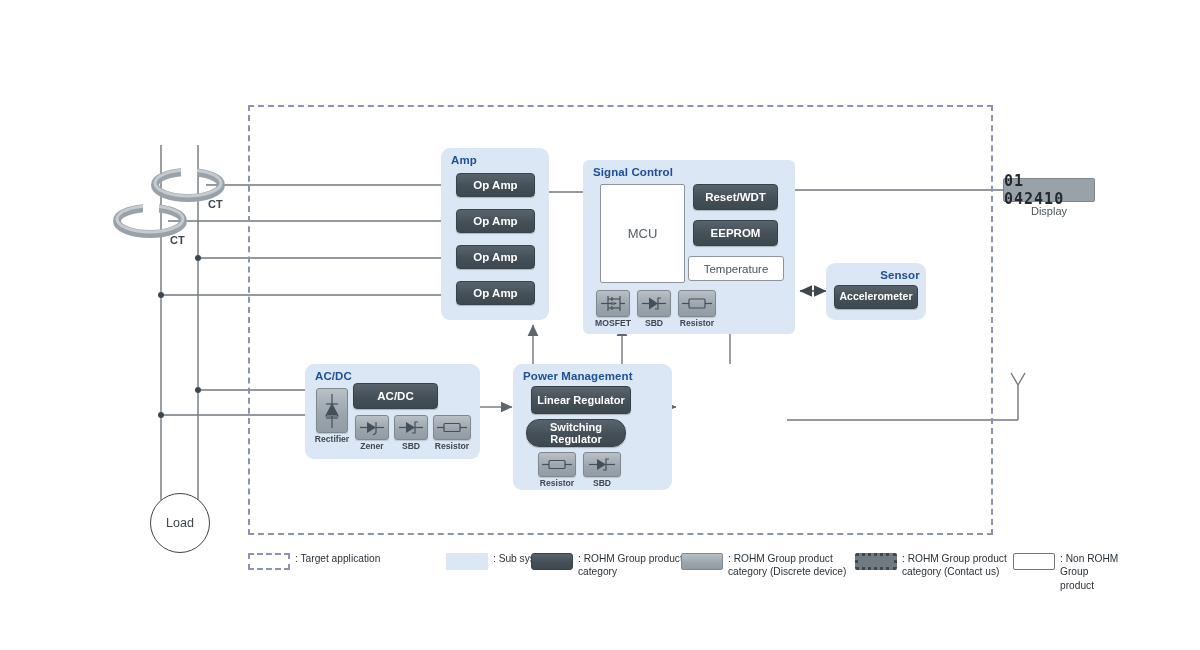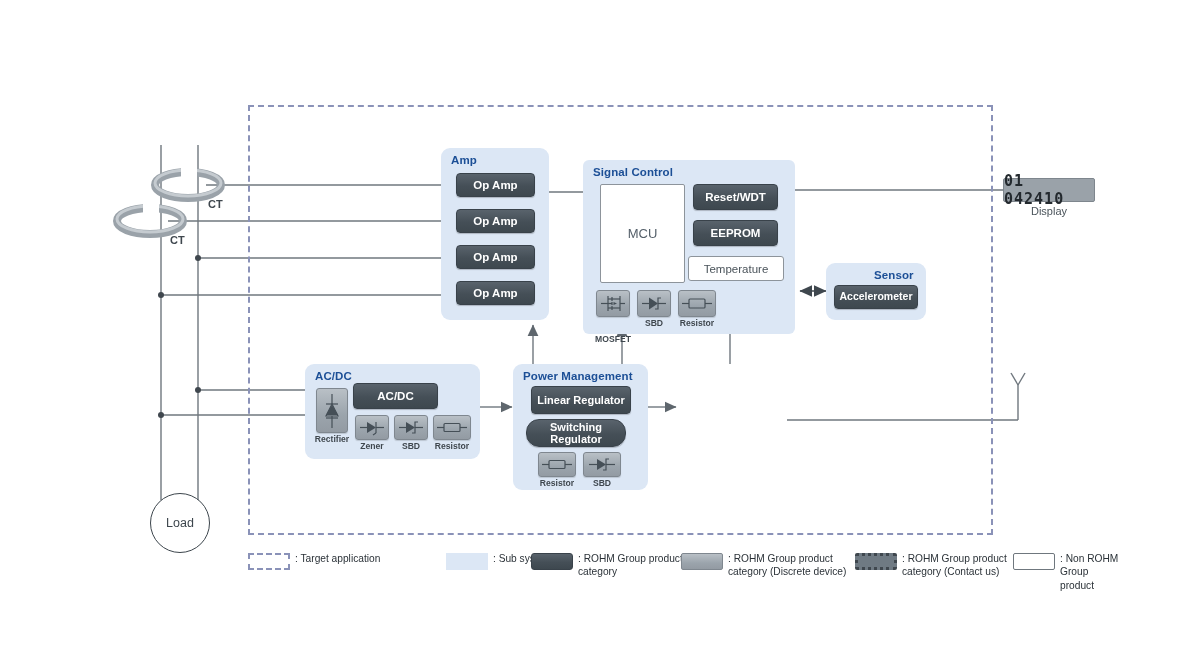--- a/index.html
+++ b/index.html
@@ -264,21 +264,21 @@
           <line x1="9" y1="10.5" x2="13" y2="10.5"></line>
           <line x1="9" y1="15" x2="13" y2="15"></line>
           <line x1="13" y1="6" x2="21" y2="6"></line>
           <line x1="13" y1="15" x2="21" y2="15"></line>
           <line x1="21" y1="3" x2="21" y2="18"></line>
           <line x1="21" y1="10.5" x2="26" y2="10.5"></line>
           <path d="M14.5,9 L18,10.5 L14.5,12 z" fill="#454f57" stroke="none"></path>
         </g>
       </svg>
     </div>
-    <div class="disc-label" style="left:8px;top:158px;width:44px;margin-top:16px;">MOSFET</div>
+    <div class="disc-label" style="left:8px;top:158px;width:44px;">MOSFET</div>
 
     <div class="disc" style="left:54px;top:130px;width:34px;height:27px;">
       <svg width="28" height="21" viewBox="0 0 28 21">
         <g stroke="#454f57" stroke-width="1.2" fill="none">
           <line x1="2" y1="10.5" x2="9" y2="10.5"></line>
           <path d="M9,4.5 L9,16.5 L18,10.5 z" fill="#454f57" stroke="none"></path>
           <path d="M21,5 L18,5 L18,16 L15,16"></path>
           <line x1="18" y1="10.5" x2="26" y2="10.5"></line>
         </g>
       </svg>
@@ -291,21 +291,21 @@
           <line x1="1" y1="10.5" x2="8" y2="10.5"></line>
           <rect x="8" y="6" width="16" height="9" rx="1"></rect>
           <line x1="24" y1="10.5" x2="31" y2="10.5"></line>
         </g>
       </svg>
     </div>
     <div class="disc-label" style="left:90px;top:158px;width:48px;">Resistor</div>
   </div>
 
   <div class="abs panel" style="left:826px;top:263px;width:100px;height:57px;">
-    <div class="panel-title" style="left:0;right:0;text-align:left;padding-left:48px;">Sensor</div>
+    <div class="panel-title" style="left:0;right:0;text-align:center;padding-left:48px;">Sensor</div>
     <div class="chip" style="left:8px;top:22px;width:84px;height:24px;font-size:10.5px;">Accelerometer</div>
   </div>
 
   <div class="abs panel" style="left:305px;top:364px;width:175px;height:95px;">
     <div class="panel-title">AC/DC</div>
 
     <div class="disc" style="left:11px;top:24px;width:32px;height:45px;">
       <svg width="26" height="38" viewBox="0 0 26 38">
         <g stroke="#454f57" stroke-width="1.2" fill="none">
           <line x1="13" y1="2" x2="13" y2="12"></line>
@@ -352,21 +352,21 @@
         <g stroke="#454f57" stroke-width="1.2" fill="none">
           <line x1="1" y1="9.5" x2="8" y2="9.5"></line>
           <rect x="8" y="5.5" width="16" height="8" rx="1"></rect>
           <line x1="24" y1="9.5" x2="31" y2="9.5"></line>
         </g>
       </svg>
     </div>
     <div class="disc-label" style="left:123px;top:77px;width:48px;">Resistor</div>
   </div>
 
-  <div class="abs panel" style="left:513px;top:364px;width:135px;height:126px;">
+  <div class="abs panel" style="left:513px;top:364px;width:159px;height:126px;">
     <div class="panel-title">Power Management</div>
 
     <div class="chip two-line" style="left:18px;top:22px;width:100px;height:28px;">Linear Regulator</div>
     <div class="chip two-line" style="left:13px;top:55px;width:100px;height:28px;border-radius:13px;">Switching Regulator</div>
 
     <div class="disc" style="left:25px;top:88px;width:38px;height:25px;">
       <svg width="32" height="19" viewBox="0 0 32 19">
         <g stroke="#454f57" stroke-width="1.2" fill="none">
           <line x1="1" y1="9.5" x2="8" y2="9.5"></line>
           <rect x="8" y="5.5" width="16" height="8" rx="1"></rect>

